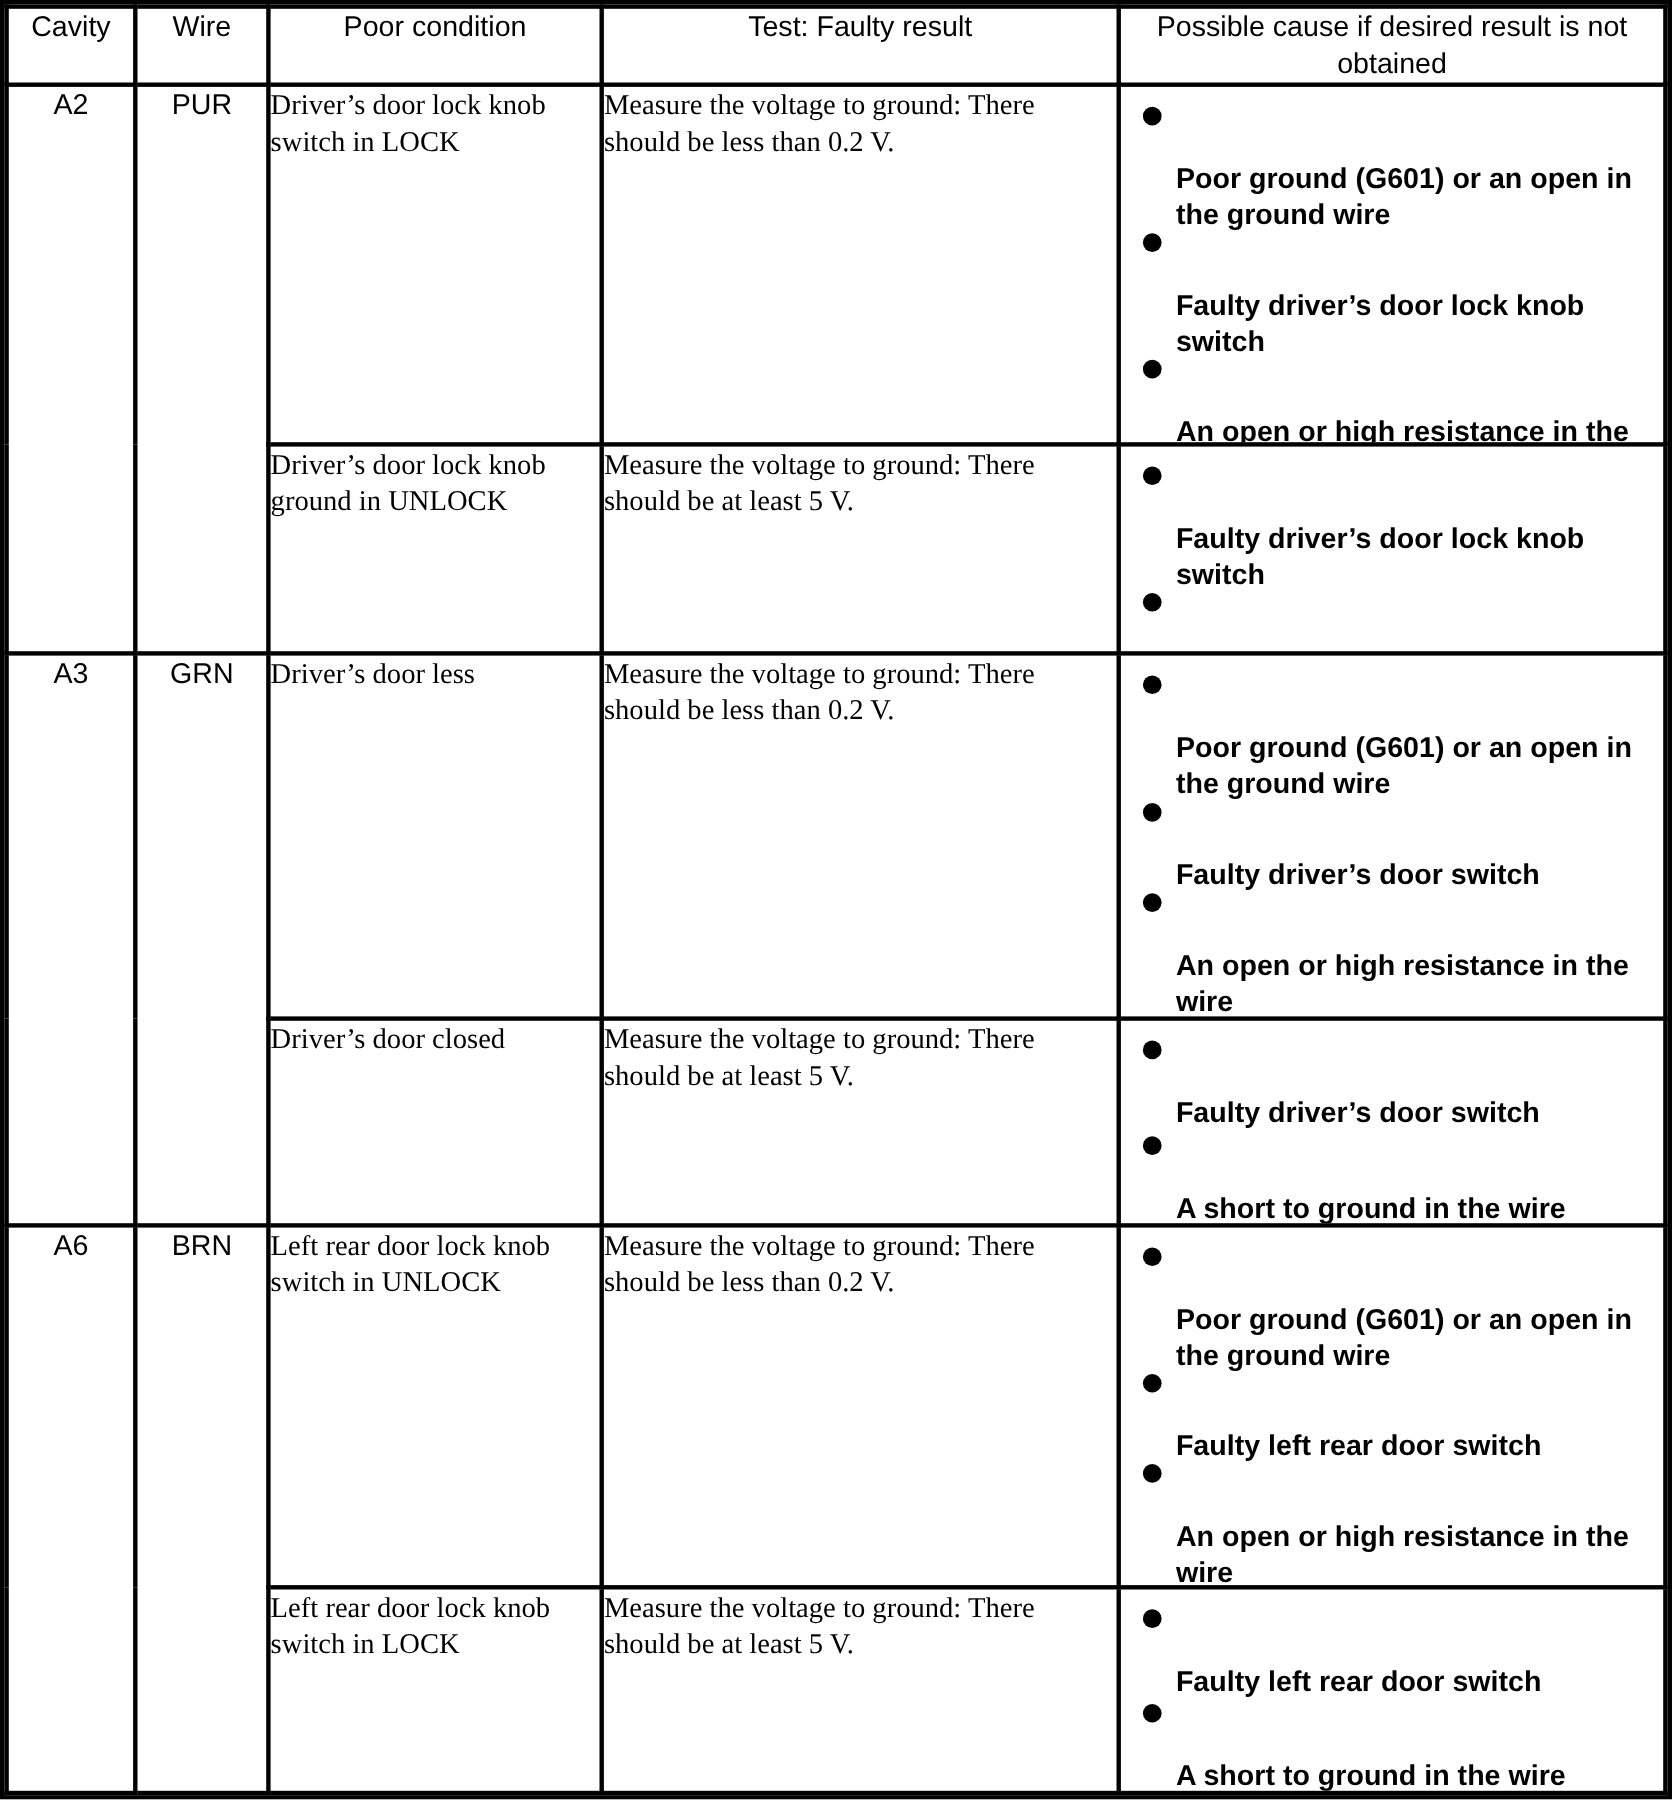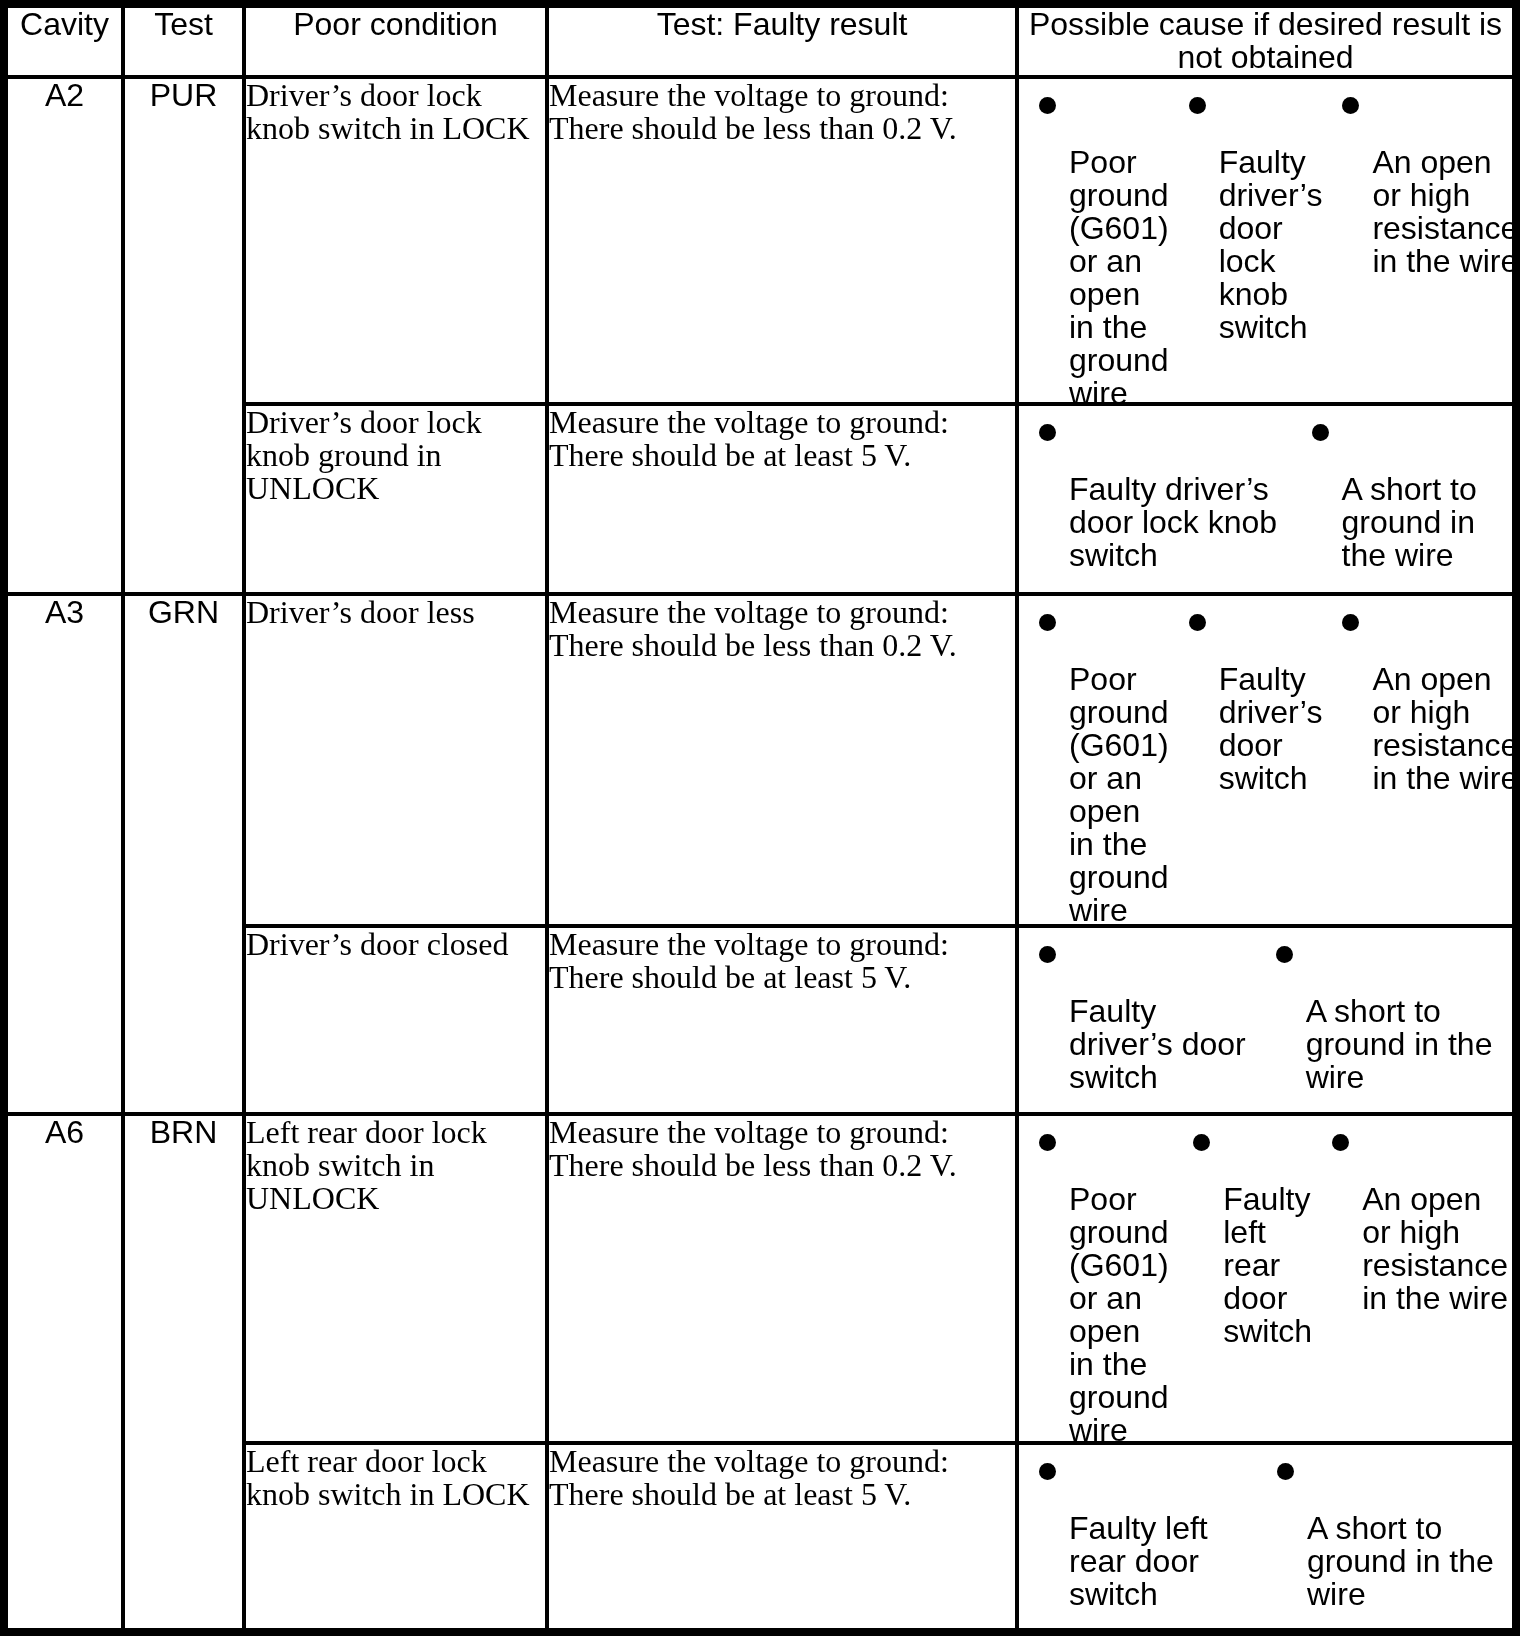--- a/index.html
+++ b/index.html
@@ -19,21 +19,21 @@
   table.tt {
     width: 100%;
     height: 100%;
     border-collapse: collapse;
     table-layout: fixed;
     border: 4px solid #000;
   }
   table.tt th, table.tt td {
     border: 4px solid #000;
     vertical-align: top;
-    font-size: 32px;
+    font-size: 26px;
     line-height: 33px;
     font-weight: normal;
     padding: 0;
     overflow: hidden;
   }
   th.hdr {
     text-align: center;
     padding: 8px 6px 0 6px;
     font-weight: normal;
   }
@@ -50,22 +50,23 @@
     position: relative;
     padding: 0;
   }
   .causes-inner {
     position: absolute;
     top: 18px;
     bottom: -3px;
     left: 0;
     right: 4px;
     display: flex;
-    flex-direction: row;
+    flex-direction: column;
     justify-content: space-between;
+    font-weight: bold;
   }
   .cause { display: block; }
   .bullet-dot {
     width: 17px;
     height: 17px;
     border-radius: 50%;
     background: #000;
     margin-left: 20px;
   }
   .cause-text {
@@ -82,21 +83,21 @@
       <col style="width:117px">
       <col style="width:121px">
       <col style="width:303px">
       <col style="width:470px">
       <col>
     </colgroup>
 
     <tbody>
         <tr style="height:71px">
       <th class="hdr">Cavity</th>
-      <th class="hdr">Test</th>
+      <th class="hdr">Wire</th>
       <th class="hdr">Poor condition</th>
       <th class="hdr">Test: Faulty result</th>
       <th class="hdr">Possible cause if desired result is not obtained</th>
     </tr>
 
     <tr style="height:327px">
       <td class="center-cell" rowspan="2">A2</td>
       <td class="center-cell" rowspan="2">PUR</td>
       <td class="text-cell">Driver’s door lock knob switch in LOCK</td>
       <td class="text-cell">Measure the voltage to ground: There should be less than 0.2 V.</td>

